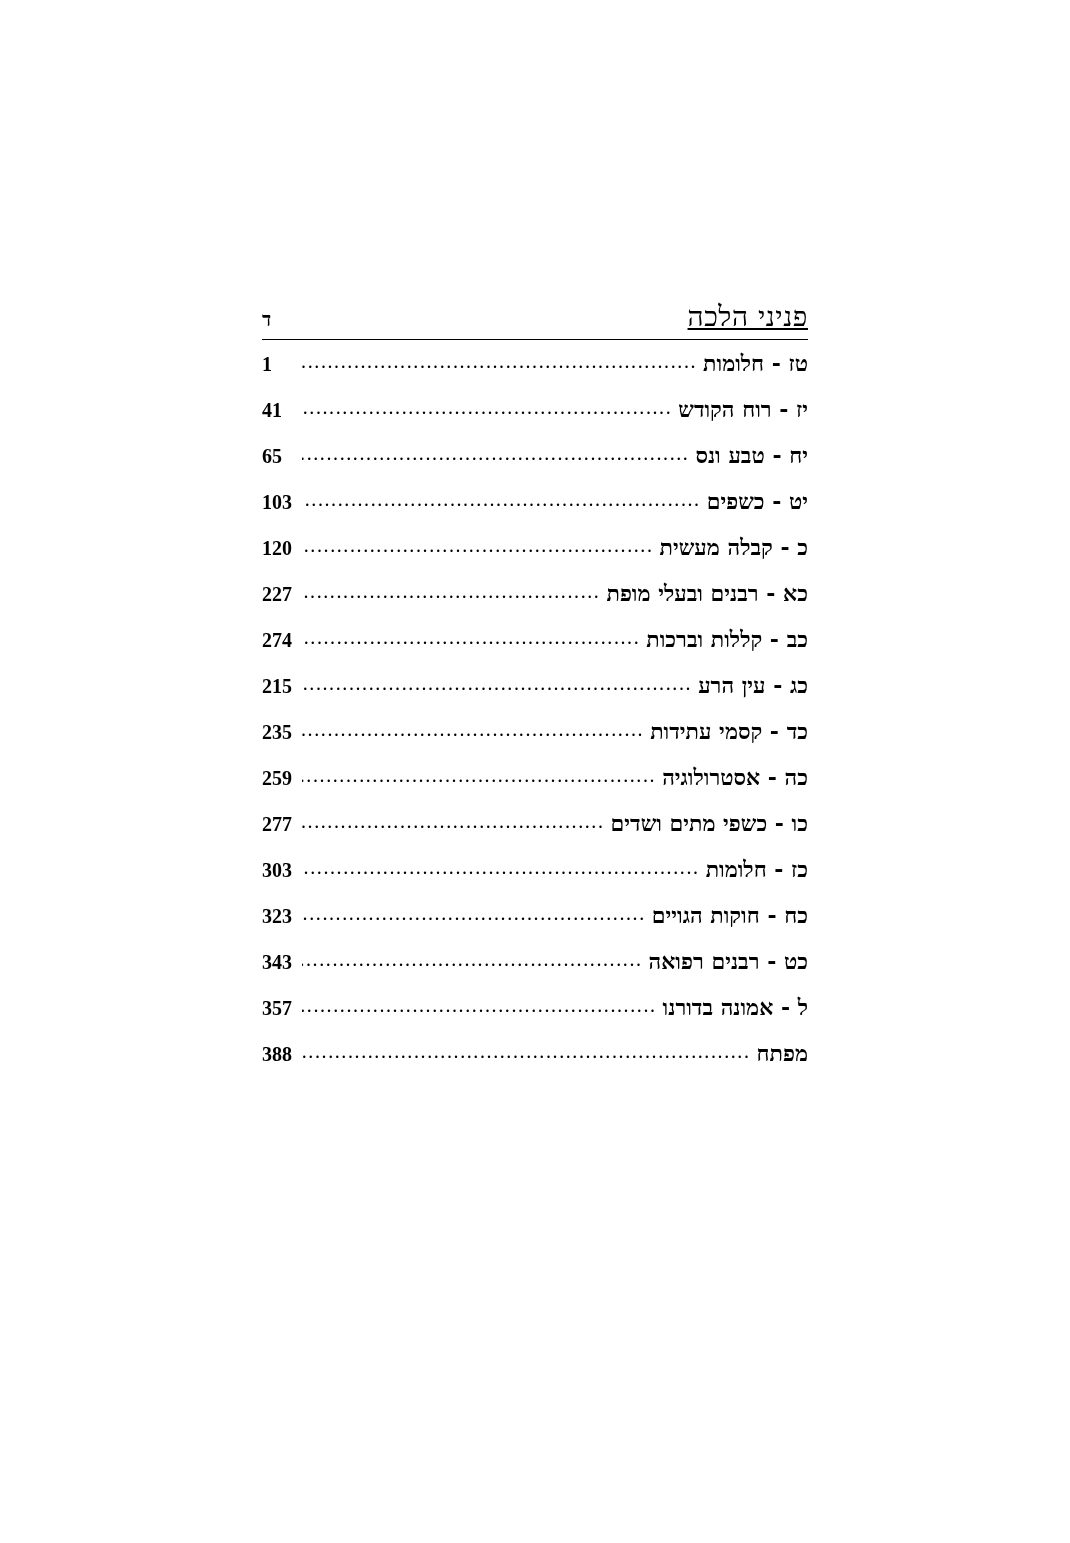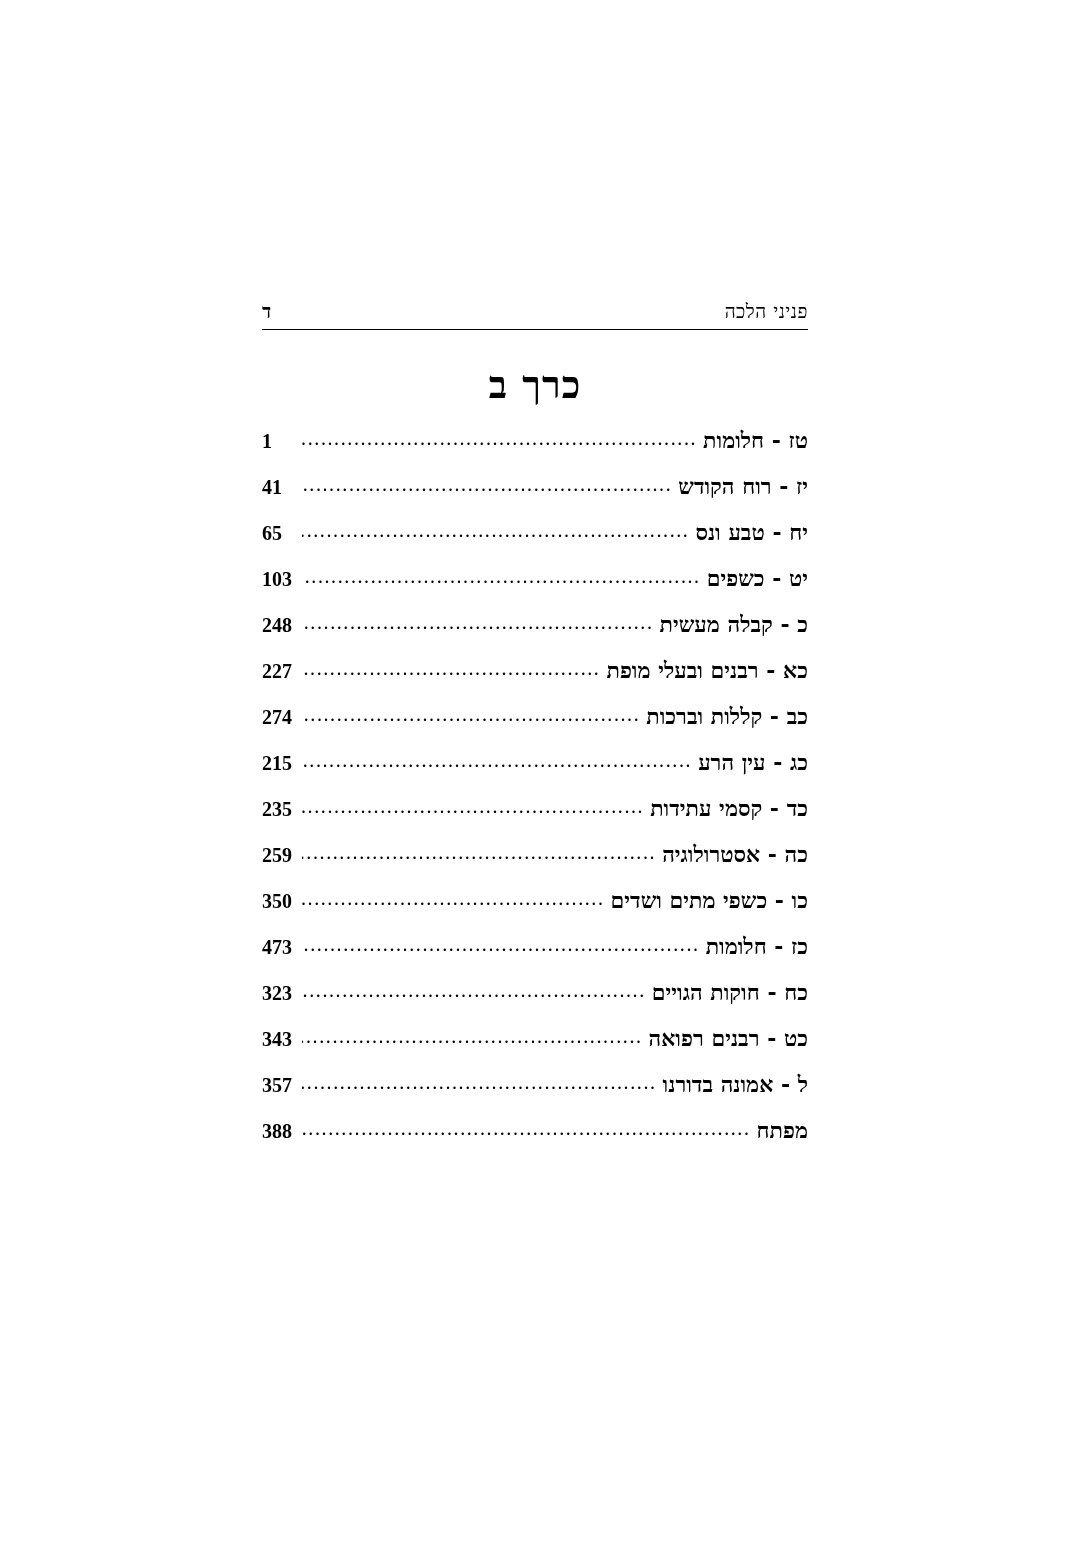--- a/index.html
+++ b/index.html
@@ -36,21 +36,22 @@
     align-items: baseline;
     border-bottom: 1.5px solid #000;
     padding-bottom: 6px;
     font-size: 20px;
     font-family: "DejaVu Serif", serif;
     letter-spacing: 0.5px;
   }
   .running-head .head-title {
     direction: rtl;
     unicode-bidi: embed;
-    font-size: 19px;
+    font-size: 28px;
+    text-decoration: underline;
   }
   .running-head .head-folio {
     font-size: 19px;
     font-weight: bold;
     font-family: "Liberation Serif", serif;
   }
   
   .toc-title {
     text-align: center;
     font-size: 38px;
@@ -107,21 +108,20 @@
 <body>
 
 <div class="page">
   <div class="content">
 
     <div class="running-head">
       <span class="head-title">פניני הלכה</span>
       <span class="head-folio">ד</span>
     </div>
 
-    <div class="toc-title">כרך ב</div>
 
     <div class="toc-list">
 
       <div class="toc-row">
         <span class="toc-label">טז - חלומות</span>
         <span class="toc-dots">..........................................................................................................</span>
         <span class="toc-page">1</span>
       </div>
 
       <div class="toc-row">
@@ -138,21 +138,21 @@
 
       <div class="toc-row">
         <span class="toc-label">יט - כשפים</span>
         <span class="toc-dots">..........................................................................................................</span>
         <span class="toc-page">103</span>
       </div>
 
       <div class="toc-row">
         <span class="toc-label">כ - קבלה מעשית</span>
         <span class="toc-dots">..........................................................................................................</span>
-        <span class="toc-page">248</span>
+        <span class="toc-page">120</span>
       </div>
 
       <div class="toc-row">
         <span class="toc-label">כא - רבנים ובעלי מופת</span>
         <span class="toc-dots">..........................................................................................................</span>
         <span class="toc-page">227</span>
       </div>
 
       <div class="toc-row">
         <span class="toc-label">כב - קללות וברכות</span>
@@ -174,27 +174,27 @@
 
       <div class="toc-row">
         <span class="toc-label">כה - אסטרולוגיה</span>
         <span class="toc-dots">..........................................................................................................</span>
         <span class="toc-page">259</span>
       </div>
 
       <div class="toc-row">
         <span class="toc-label">כו - כשפי מתים ושדים</span>
         <span class="toc-dots">..........................................................................................................</span>
-        <span class="toc-page">350</span>
+        <span class="toc-page">277</span>
       </div>
 
       <div class="toc-row">
         <span class="toc-label">כז - חלומות</span>
         <span class="toc-dots">..........................................................................................................</span>
-        <span class="toc-page">473</span>
+        <span class="toc-page">303</span>
       </div>
 
       <div class="toc-row">
         <span class="toc-label">כח - חוקות הגויים</span>
         <span class="toc-dots">..........................................................................................................</span>
         <span class="toc-page">323</span>
       </div>
 
       <div class="toc-row">
         <span class="toc-label">כט - רבנים רפואה</span>

